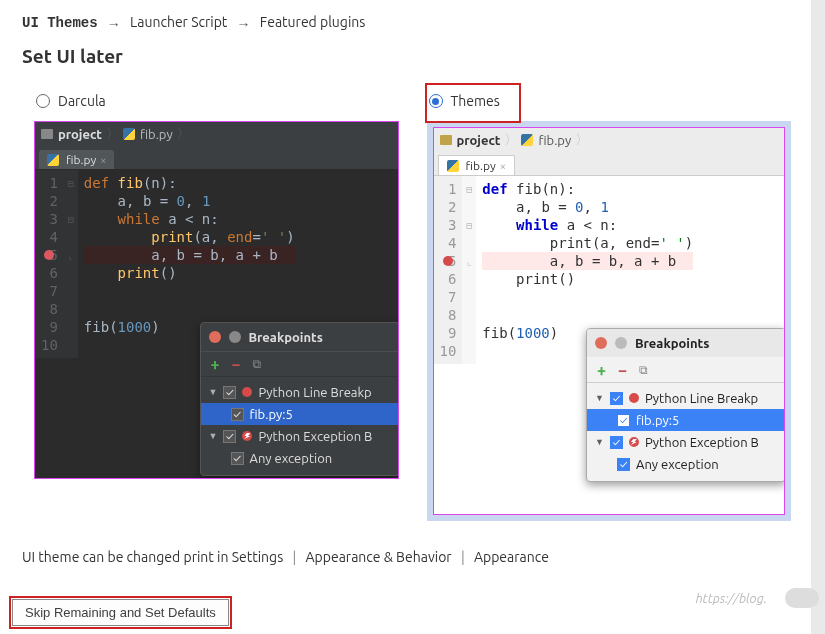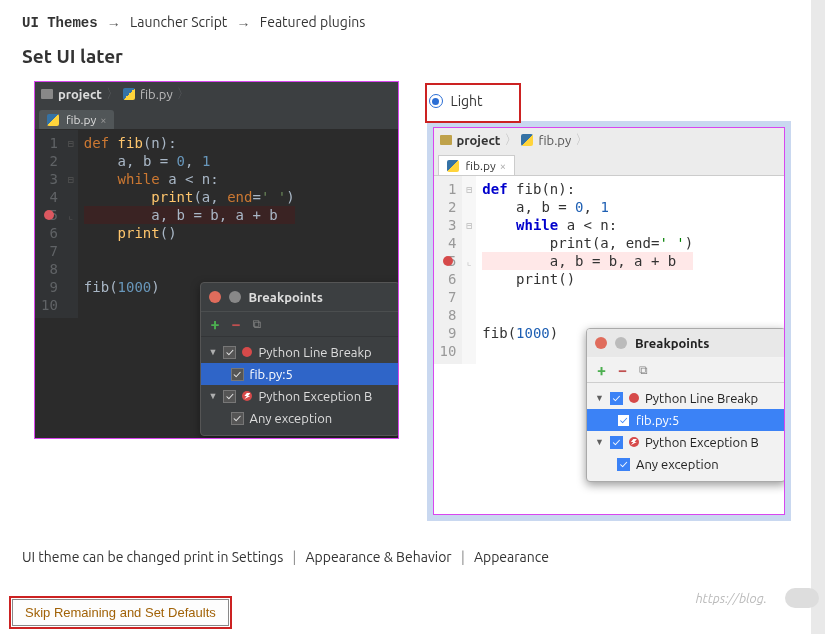--- a/index.html
+++ b/index.html
@@ -174,21 +174,21 @@
   .note {
     padding: 18px 22px 10px 22px; font-size: 14px;
   }
   .note .bar { margin: 0 6px; color:#888; }
   .footer {
     position: absolute; left: 12px; bottom: 8px; right: 12px;
     display: flex; justify-content: space-between; align-items: center;
   }
   .btn {
     border: 1px solid #888; background: #fdfdfd; padding: 5px 12px;
-    font-size: 13px; color: #a16207;
+    font-size: 13px; color: #404040;
   }
   .btn.skip-outline { outline: 2px solid #c22; outline-offset: 1px; }
   .btn.next { color:#999; border-color:#ccc; }
   .watermark {
     position: absolute; right: 6px; bottom: 22px; height: 28px;
     display: flex; align-items: center; gap: 18px; color:#bbb; font-size:13px;
     font-style: italic;
   }
   .watermark .cloud {
     width: 34px; height: 20px; border-radius: 10px; background:#ddd;
@@ -213,20 +213,24 @@
   <span>Launcher Script</span>
   <span class="arrow">→</span>
   <span>Featured plugins</span>
 </div>
 
 <div class="heading">Set UI later</div>
 
 <div class="panels">
 
   <div class="panel">
+    <div class="radio-row">
+      <span class="radio"></span>
+      <span>Darcula</span>
+    </div>
     <div class="preview dark-preview" style="height:358px;">
       <div class="dark-toolbar">
         <span class="folder-icon"></span>
         <b>project</b>
         <span class="chev">〉</span>
         <span class="py-icon"></span>
         <span>fib.py</span>
         <span class="chev">〉</span>
       </div>
       <div class="dark-tabbar">
@@ -309,21 +313,21 @@
           </div>
         </div>
       </div>
     </div>
   </div>
 
   <div class="panel">
     <div class="light-highlight-box"></div>
     <div class="radio-row">
       <span class="radio checked"></span>
-      <span>Light</span>
+      <span>Themes</span>
     </div>
     <div class="light-outer">
     <div class="preview light-preview" style="height:388px;">
       <div class="light-toolbar">
         <span class="folder-icon light"></span>
         <b>project</b>
         <span class="chev">〉</span>
         <span class="py-icon"></span>
         <span>fib.py</span>
         <span class="chev">〉</span>

